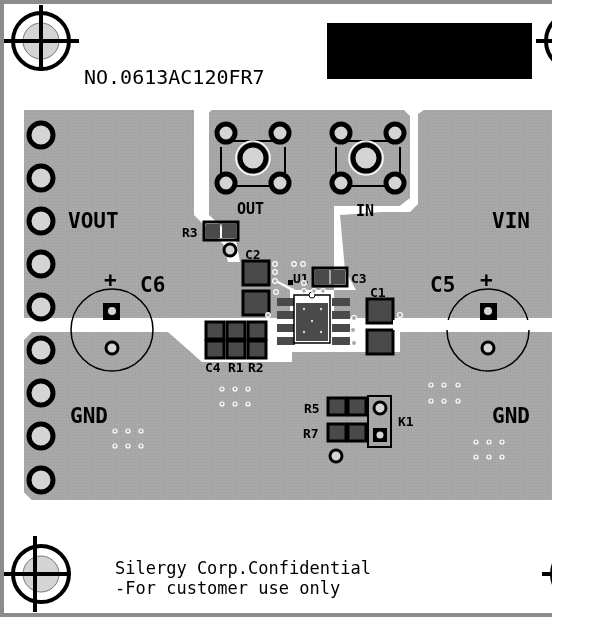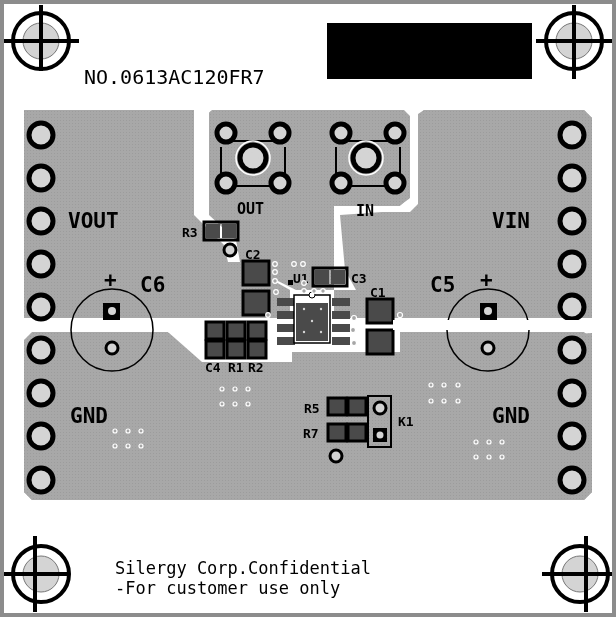--- a/index.html
+++ b/index.html
@@ -1,16 +1,16 @@
 <!DOCTYPE html>
 <html><head>
 <meta charset="utf-8">
 <style>
   html, body { margin: 0; padding: 0; background: #ffffff; }
-  #board { position: relative; width: 616px; height: 617px; overflow: hidden; }
+  #board { position: relative; width: 552px; height: 617px; overflow: hidden; }
   svg { display: block; }
   .silk { font-family: "DejaVu Sans Mono", "Liberation Mono", monospace; font-weight: bold; fill: #000; }
   .silk-lg { font-size: 21px; }
   .silk-md { font-size: 15px; }
   .silk-sm { font-size: 13px; }
   .silk-note { font-family: "DejaVu Sans Mono", "Liberation Mono", monospace; font-size: 17px; fill: #000; }
   .silk-id { font-family: "DejaVu Sans Mono", "Liberation Mono", monospace; font-size: 20px; fill: #000; }
 </style>
 </head>
 <body>

